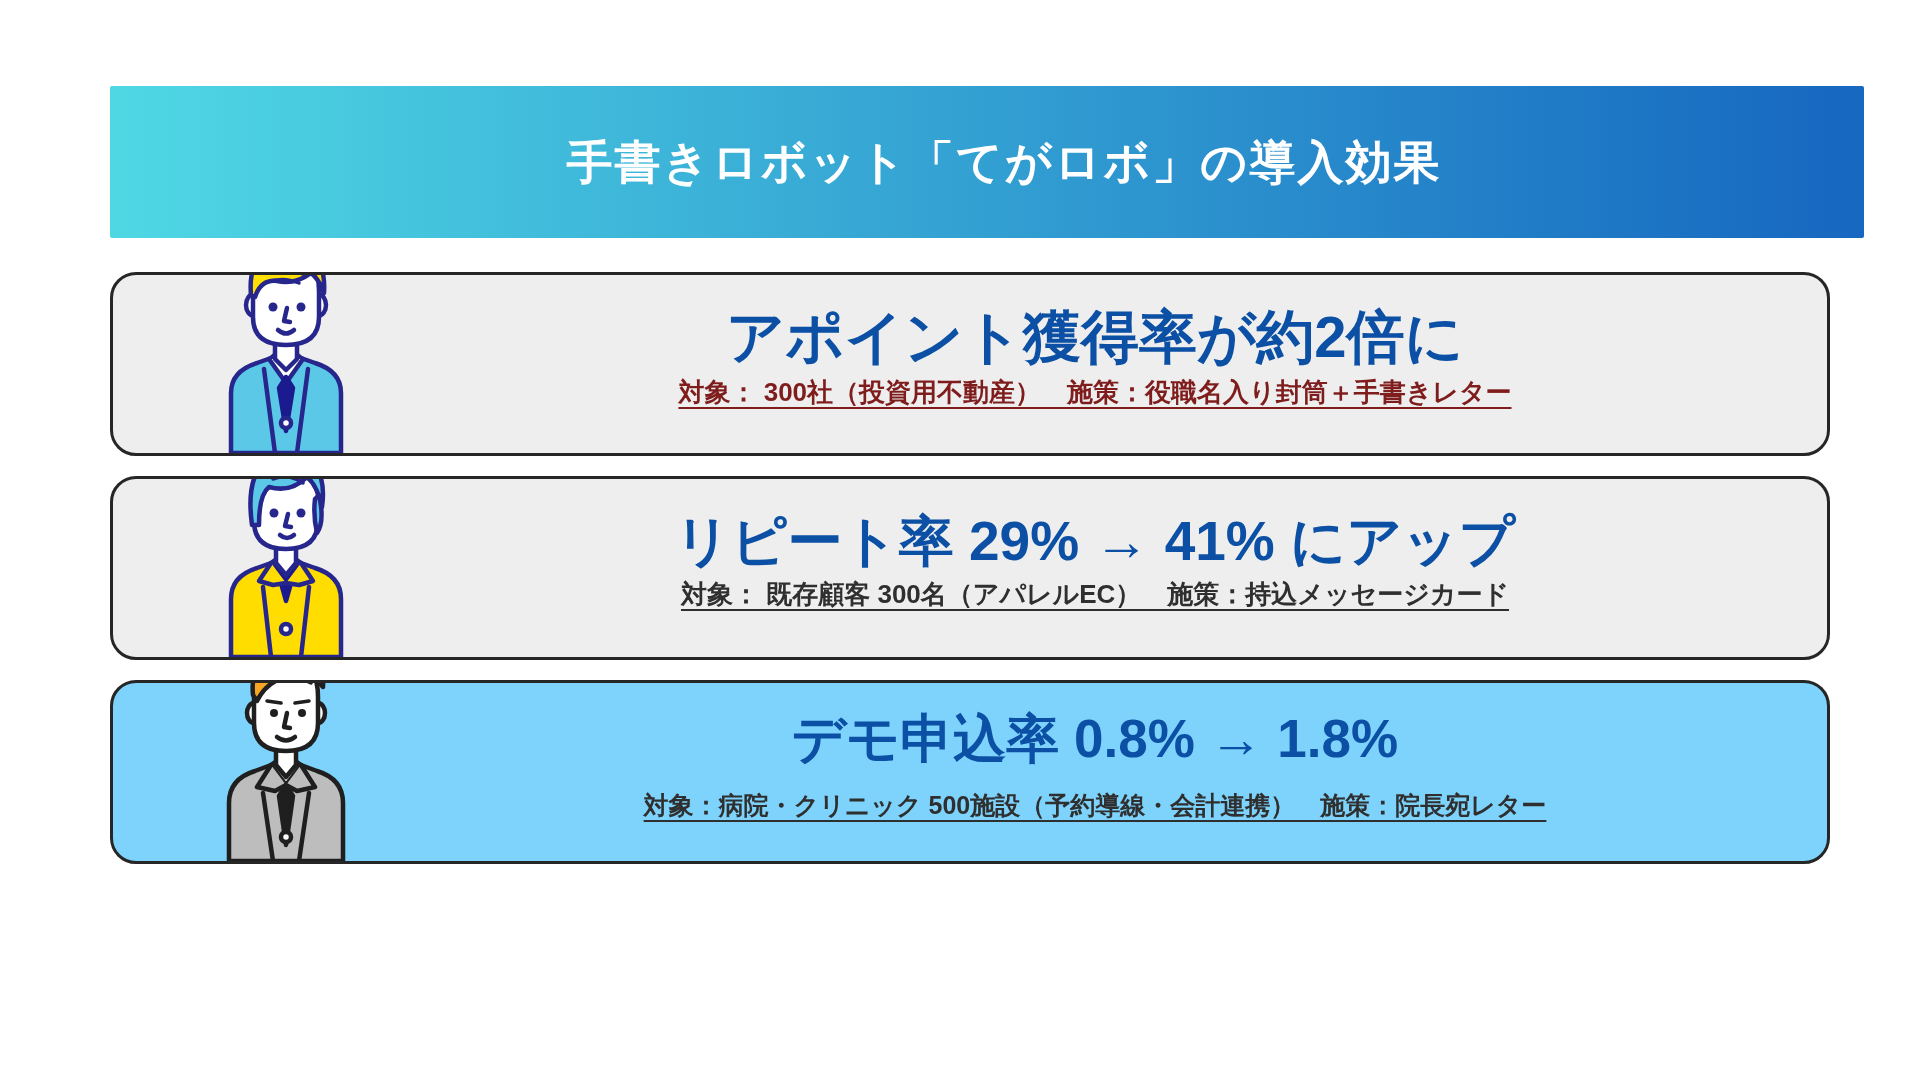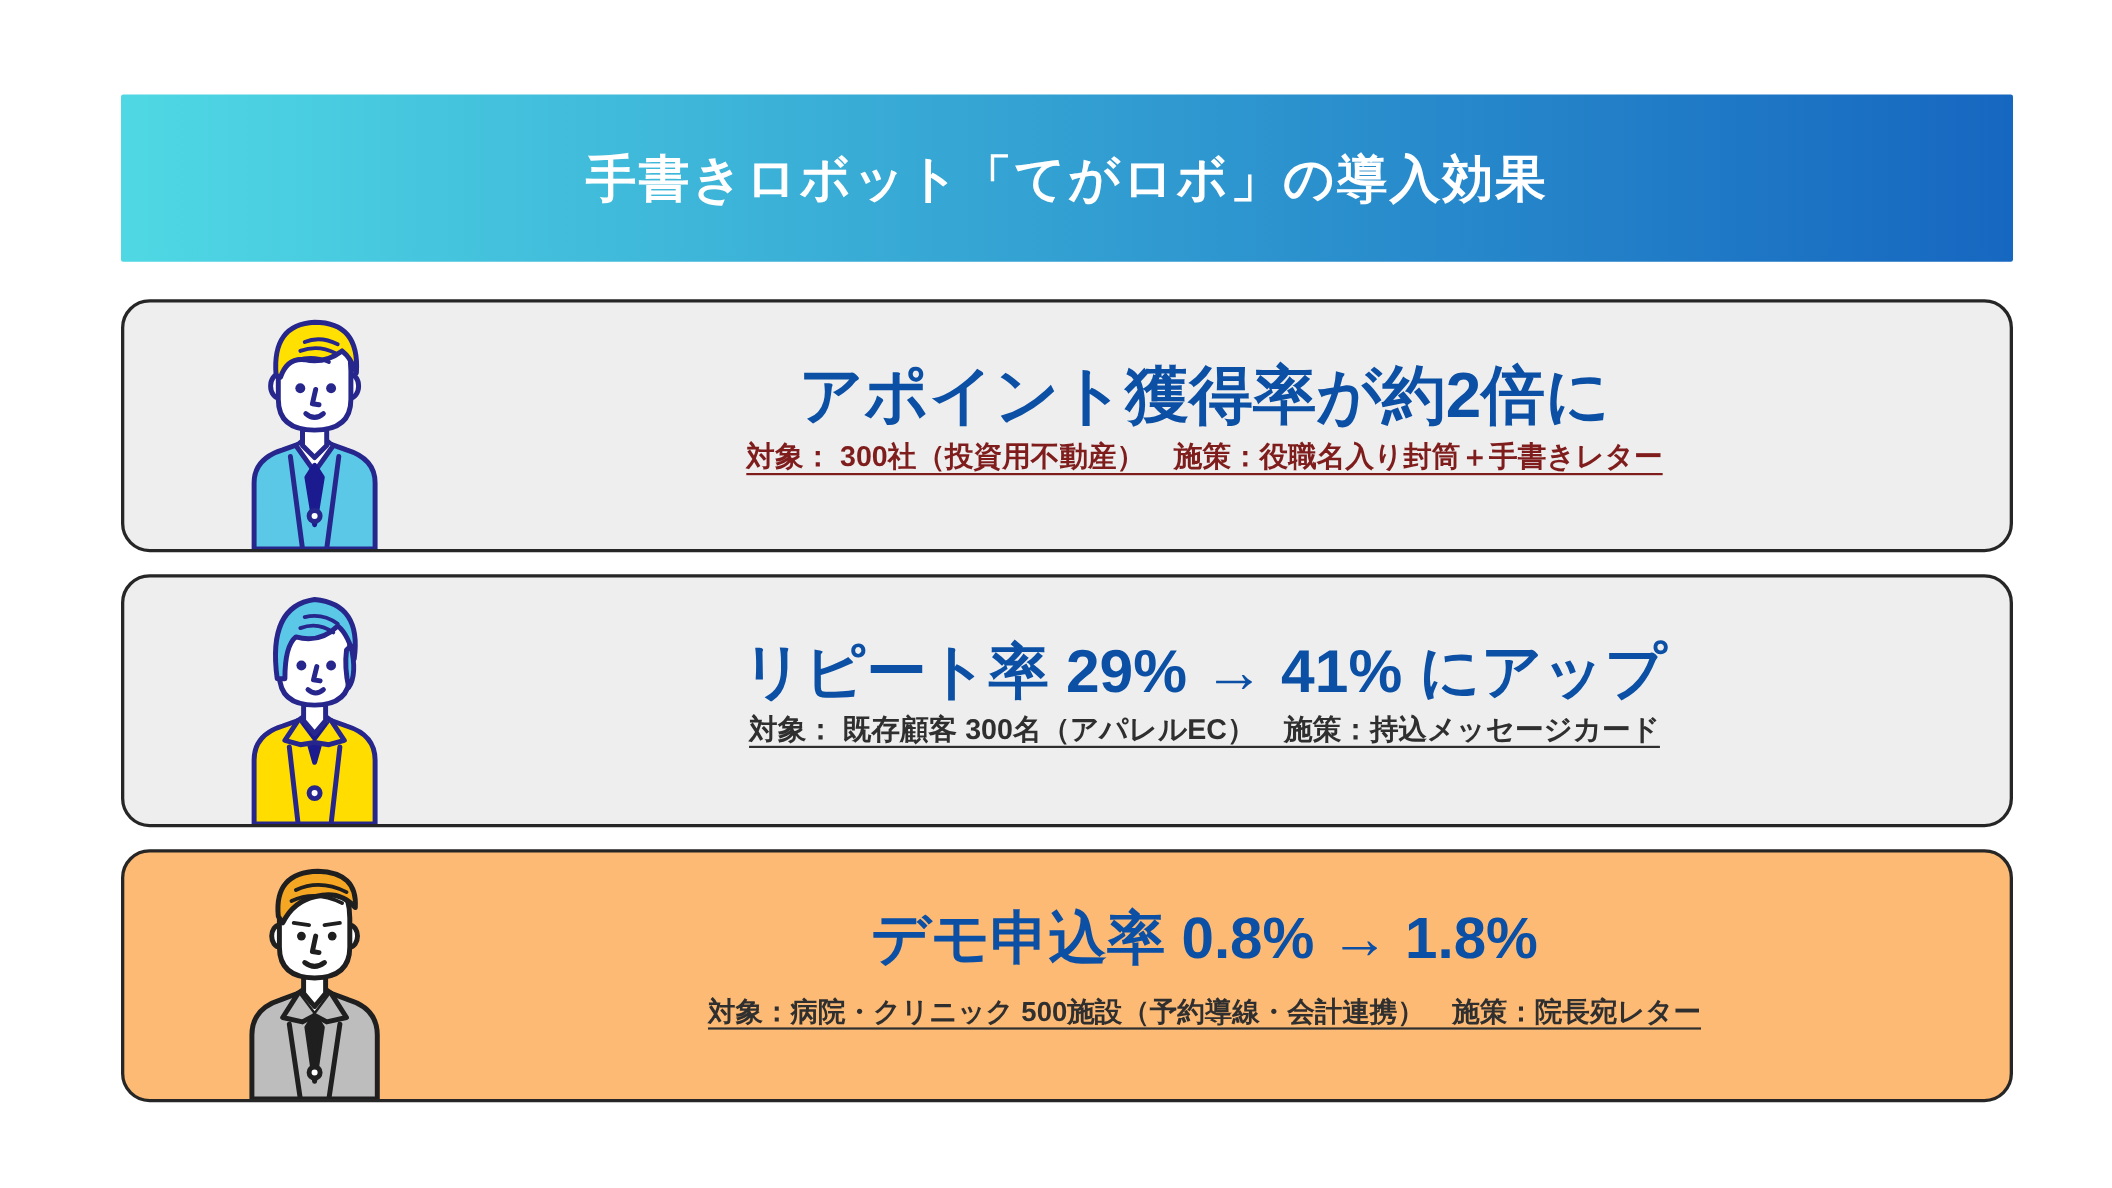--- a/index.html
+++ b/index.html
@@ -26,41 +26,42 @@
   .header-banner {
     position: absolute;
     left: 110px;
     top: 86px;
     width: 1720px;
     height: 152px;
     border-radius: 2px;
     display: flex;
     align-items: center;
     justify-content: center;
+    padding-left: 34px;
   }
   .header-title {
     color: #ffffff;
     font-size: 46px;
     font-weight: bold;
     letter-spacing: 2px;
     white-space: nowrap;
     line-height: 1;
     text-align: center;
   }
 
   
   .cards {
     position: absolute;
     left: 110px;
     top: 272px;
     width: 1720px;
   }
   .card {
     position: relative;
-    height: 230px;
+    height: 184px;
     margin-bottom: 20px;
     background: #eeeeee;
     border: 3px solid #262626;
     border-radius: 26px;
     box-sizing: border-box;
     overflow: hidden;
   }
   .card-figure {
     position: absolute;
     left: 78px;
@@ -204,21 +205,21 @@
             <path d="M89 106 Q96 112 103 106"></path>
           </g>
         </svg>
       </div>
       <div class="card-text">
         <div class="card-headline" style="color: rgb(11, 80, 165);">リピート率 29% → 41% にアップ</div>
         <div class="card-sub" style="color: rgb(47, 47, 47);">対象： 既存顧客 300名（アパレルEC）　施策：持込メッセージカード</div>
       </div>
     </div>
 
-    <div class="card card--3" style="background: #fdba74; border-color: rgb(38, 38, 38);">
+    <div class="card card--3" style="background: #7dd3fc; border-color: rgb(38, 38, 38);">
       <div class="card-figure">
         <svg viewBox="0 0 190 228" xmlns="http://www.w3.org/2000/svg">
           <g fill="none" stroke="#1F1F1F" stroke-width="4.5" stroke-linecap="round" stroke-linejoin="round">
 
             <path d="M38 228 L38 170 Q38 146 64 138 L80 132 L95 152 L110 132 L126 138 Q152 146 152 170 L152 228 Z" fill="#BDBDBD"></path>
 
             <path d="M80 132 L95 152 L110 132 L103 127 L95 140 L87 127 Z" fill="#ffffff"></path>
 
             <path d="M95 152 L88 163 L95 212 L102 163 Z" fill="#1F1F1F" stroke="#1F1F1F"></path>
 

